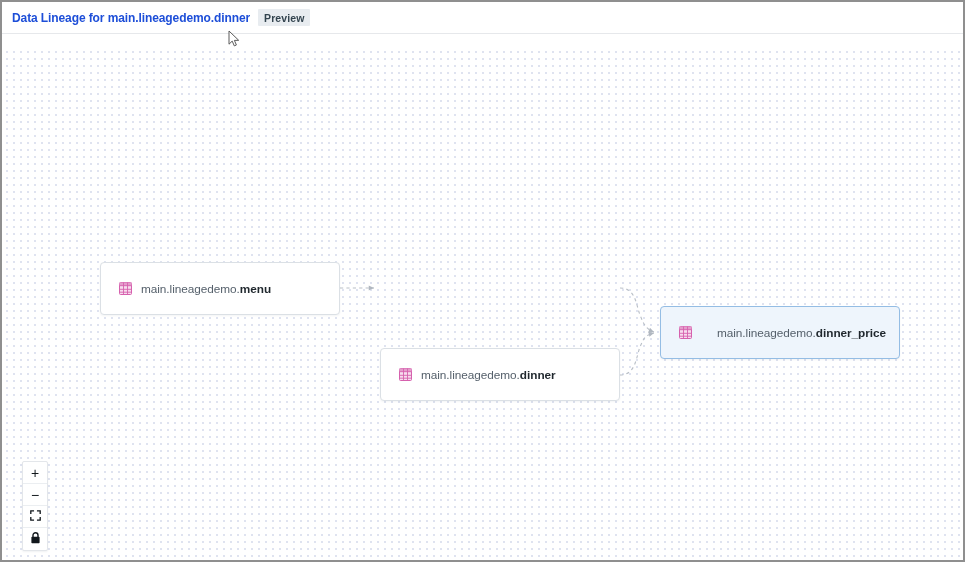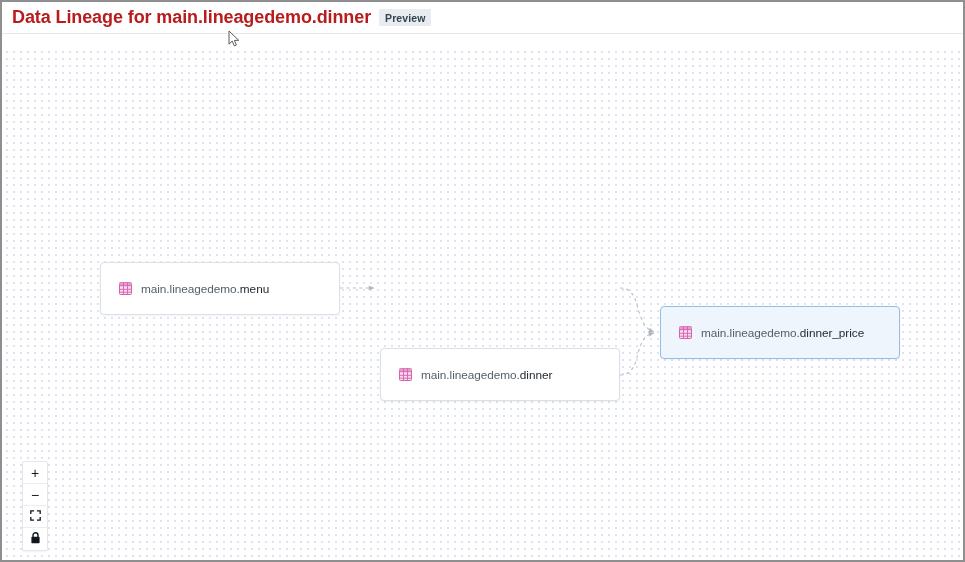--- a/index.html
+++ b/index.html
@@ -31,23 +31,23 @@
     height: 32px;
     box-sizing: border-box;
     background: #ffffff;
     border-bottom: 1px solid #e6e8eb;
     display: flex;
     align-items: center;
     padding-left: 10px;
     z-index: 6;
   }
   .header-title {
-    font-size: 18px;
+    font-size: 12px;
     font-weight: 600;
-    color: #b91c1c;
+    color: #1d4ed8;
     letter-spacing: -0.1px;
     white-space: nowrap;
   }
   .preview-badge {
     margin-left: 8px;
     display: inline-flex;
     align-items: center;
     height: 17px;
     padding: 0 6px;
     border-radius: 1px;
@@ -111,21 +111,21 @@
   }
   .node-label {
     font-size: 11.8px;
     color: #55606b;
     white-space: nowrap;
     letter-spacing: -0.05px;
     margin-left: 9px;
   }
   .node-label b {
     color: #1f272d;
-    font-weight: 400;
+    font-weight: 700;
   }
 
   
   .tbl-icon {
     width: 13px;
     height: 13px;
     flex: 0 0 13px;
     position: relative;
   }
   .tbl-icon svg { display: block; }
@@ -228,21 +228,21 @@
           <line x1="4.5" y1="0.5" x2="4.5" y2="12.5" stroke="#d661ae" stroke-width="0.9"></line>
           <line x1="8.5" y1="0.5" x2="8.5" y2="12.5" stroke="#d661ae" stroke-width="0.9"></line>
           <line x1="0.5" y1="3.7" x2="12.5" y2="3.7" stroke="#d661ae" stroke-width="0.9"></line>
           <line x1="0.5" y1="7.3" x2="12.5" y2="7.3" stroke="#d661ae" stroke-width="0.9"></line>
           <line x1="0.5" y1="10.2" x2="12.5" y2="10.2" stroke="#d661ae" stroke-width="0.9"></line>
         </svg>
       </span>
       <span class="node-label"><span>main.lineagedemo.</span><b>dinner</b></span>
     </div>
 
-    <div class="node selected" style="left:658px; top:271px; width:240px; height:53px;">
+    <div class="node selected" style="left:658px; top:271px; width:240px; height:53px;gap:16px;">
       <span class="tbl-icon">
         <svg width="13" height="13" viewBox="0 0 13 13">
           <rect x="0.5" y="0.5" width="12" height="12" rx="1" fill="#f7dcee" stroke="#d661ae" stroke-width="1"></rect>
           <rect x="0.5" y="0.5" width="12" height="3.2" fill="#e49ccb"></rect>
           <line x1="4.5" y1="0.5" x2="4.5" y2="12.5" stroke="#d661ae" stroke-width="0.9"></line>
           <line x1="8.5" y1="0.5" x2="8.5" y2="12.5" stroke="#d661ae" stroke-width="0.9"></line>
           <line x1="0.5" y1="3.7" x2="12.5" y2="3.7" stroke="#d661ae" stroke-width="0.9"></line>
           <line x1="0.5" y1="7.3" x2="12.5" y2="7.3" stroke="#d661ae" stroke-width="0.9"></line>
           <line x1="0.5" y1="10.2" x2="12.5" y2="10.2" stroke="#d661ae" stroke-width="0.9"></line>
         </svg>

